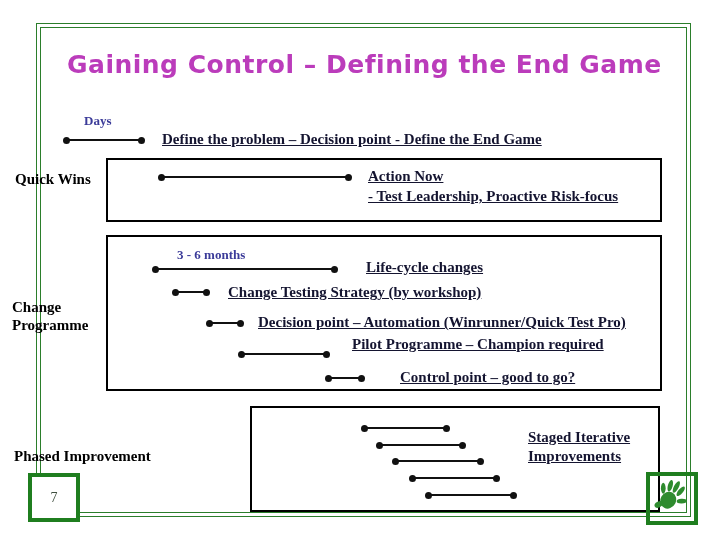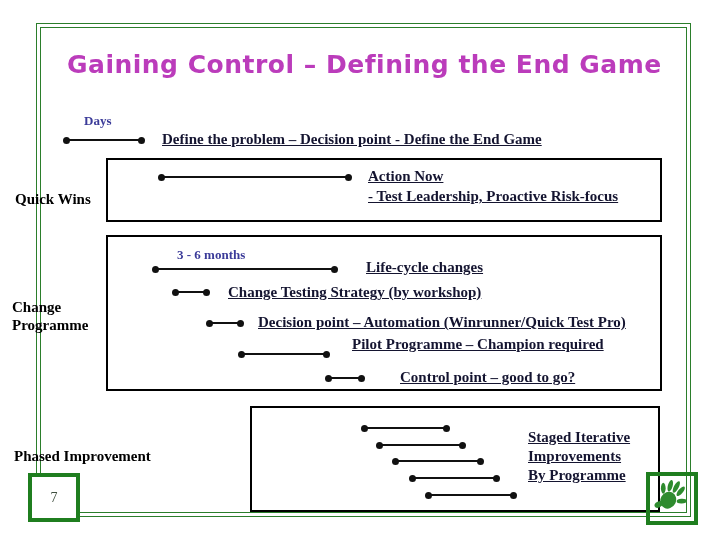--- a/index.html
+++ b/index.html
@@ -41,21 +41,21 @@
 <div class="abs frame-outer">
   <div class="abs frame-inner"></div>
 </div>
 
 <div class="abs title">Gaining Control – Defining the End Game</div>
 
 <div class="abs dur" style="left:84px;top:113px;">Days</div>
 <div class="abs tl" style="left:65px;top:139px;width:78px;"></div>
 <div class="abs cap" style="left:162px;top:131px;">Define the problem – Decision point - Define the End Game</div>
 
-<div class="abs lbl" style="left:15px;top:171px;margin-top:20px;">Quick Wins</div>
+<div class="abs lbl" style="left:15px;top:171px;">Quick Wins</div>
 <div class="abs box" style="left:106px;top:158px;width:552px;height:60px;"></div>
 <div class="abs tl" style="left:160px;top:176px;width:190px;"></div>
 <div class="abs cap" style="left:368px;top:168px;">Action Now</div>
 <div class="abs cap" style="left:368px;top:188px;">- Test Leadership, Proactive Risk-focus</div>
 
 <div class="abs lbl center" style="left:12px;top:298px;width:86px;line-height:18px;">
   <div>Change</div>
   <div>Programme</div>
 </div>
 <div class="abs box" style="left:106px;top:235px;width:552px;height:152px;"></div>
@@ -79,21 +79,20 @@
 <div class="abs lbl" style="left:14px;top:448px;">Phased Improvement</div>
 <div class="abs box" style="left:250px;top:406px;width:406px;height:102px;"></div>
 <div class="abs tl" style="left:363px;top:427px;width:85px;"></div>
 <div class="abs tl" style="left:378px;top:444px;width:86px;"></div>
 <div class="abs tl" style="left:394px;top:460px;width:88px;"></div>
 <div class="abs tl" style="left:411px;top:477px;width:87px;"></div>
 <div class="abs tl" style="left:427px;top:494px;width:88px;"></div>
 <div class="abs cap center" style="left:528px;top:428px;width:116px;line-height:19px;white-space:normal;">
   <div>Staged Iterative</div>
   <div>Improvements</div>
-  <div>By Programme</div>
 </div>
 
 <div class="abs page-badge">
   <span>7</span>
 </div>
 
 <div class="abs hand-badge">
   <span>
     <svg viewBox="0 0 44 44" xmlns="http://www.w3.org/2000/svg">
       <g fill="#2e8b2e" transform="rotate(28 22 22)">

